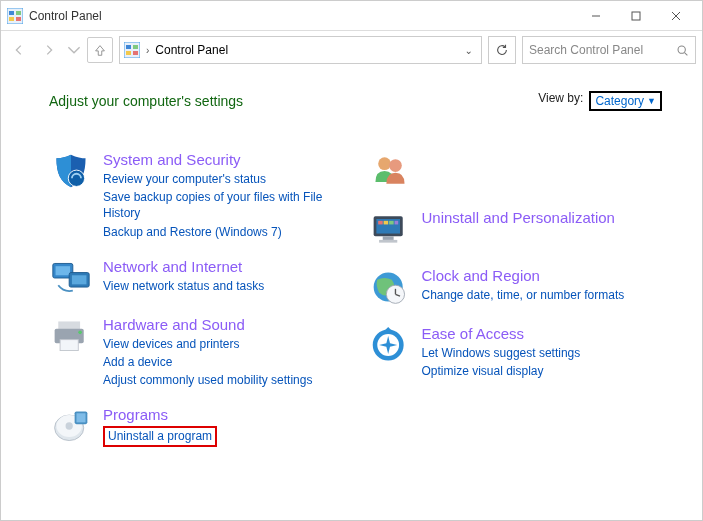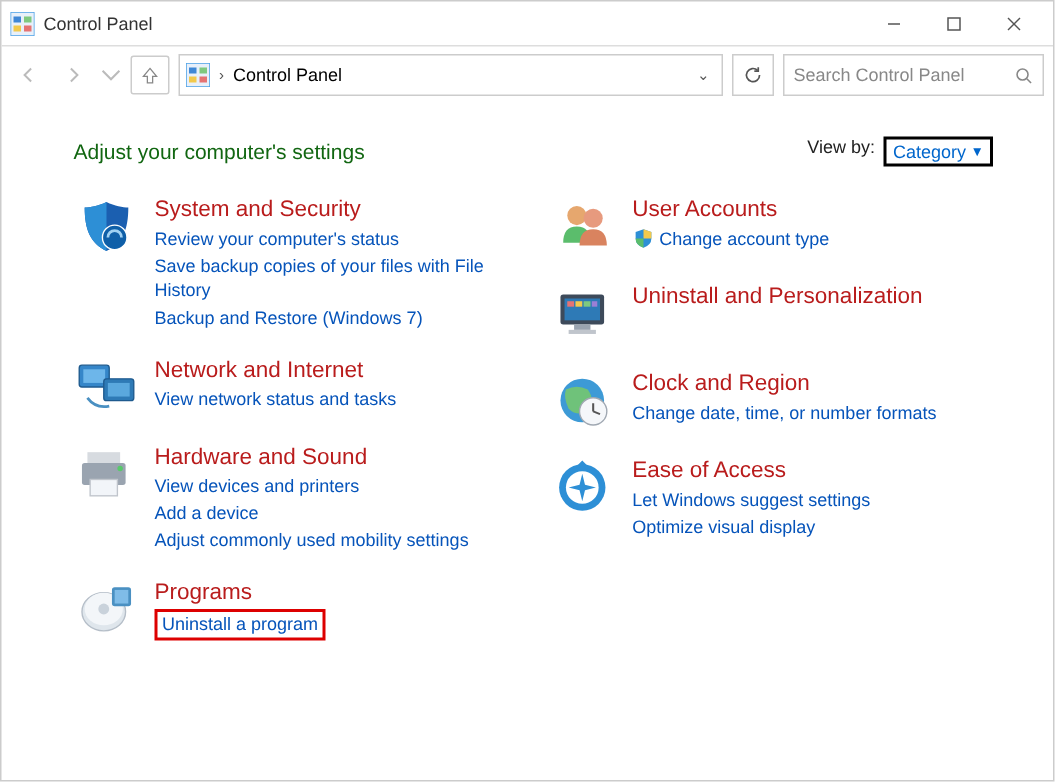--- a/index.html
+++ b/index.html
@@ -52,31 +52,31 @@
   .crumb-sep { color:#555; font-size:10px;}
   .crumb { color:#000; font-size: 12px; }
   .addr-drop { margin-left:auto; color:#555; font-size:10px; padding:0 4px;}
   .refresh { width:28px;height:28px;border:1px solid #ccc;display:flex;align-items:center;justify-content:center;color:#555;}
   .searchbox {
     width: 174px; height:28px; border:1px solid #ccc; display:flex; align-items:center; padding: 0 6px; color:#888;
   }
   .searchbox span { flex:1; font-size:12px; }
   
   .content { padding: 22px 40px 0 48px; }
-  .header-row { display:flex; align-items:center; margin-bottom: 20px; }
+  .header-row { display:flex; align-items:center; margin-bottom: 40px; }
   .heading { color:#116611; font-size:14px; flex:1; }
   .viewby { font-size:12px; color:#222; display:flex; gap:6px;}
   .viewby-link { color:#0066cc; border:2px solid #000000; padding:1px 4px; display:flex; align-items:center; gap:3px;}
   .viewby-link .caret { font-size:9px;}
   .columns { display:flex; gap: 24px; }
   .col { flex:1; display:flex; flex-direction:column; gap: 18px; }
   .category { display:flex; gap: 10px; }
   .cat-icon { width: 44px; height: 40px; flex-shrink:0; }
   .cat-body { display:flex; flex-direction:column; gap:2px; }
-  .cat-title { color:#b91c1c; font-size:15px; font-weight:400; line-height:1.2; }
+  .cat-title { color:#8b5cf6; font-size:15px; font-weight:400; line-height:1.2; }
   .cat-link { color:#0654ba; font-size:12px; line-height:1.35; cursor:pointer; }
   .highlight { border:2px solid #d00; padding:0 3px; display:inline-block; }
 </style>
 </head>
 <body>
 
 <div class="titlebar">
   <svg class="app-icon" viewBox="0 0 16 16">
     <rect x="0" y="0" width="16" height="16" fill="#e8f0fa" stroke="#4aa0e6"></rect>
     <rect x="2" y="3" width="5" height="4" fill="#3f87d6"></rect>
@@ -233,31 +233,20 @@
 
     <div class="col">
 
       <div class="category">
         <svg class="cat-icon" viewBox="0 0 48 44">
           <circle cx="18" cy="14" r="7" fill="#e6a76e"></circle>
           <path d="M8 34 Q8 22 18 22 Q28 22 28 34 Z" fill="#5bbd6c"></path>
           <circle cx="30" cy="16" r="7" fill="#e79a7e"></circle>
           <path d="M20 36 Q20 24 30 24 Q40 24 40 36 Z" fill="#d9835f"></path>
         </svg>
-        <div class="cat-body">
-          <a class="cat-title">User Accounts</a>
-          <div style="display:flex;align-items:center;gap:4px;">
-            <svg width="14" height="14" viewBox="0 0 16 16">
-               <path d="M8 1 L14 3 L14 8 Q14 13 8 15 Q2 13 2 8 L2 3 Z" fill="#2d8fd6"></path>
-               <path d="M8 1 L14 3 L14 8 L8 8 Z" fill="#f2c94c"></path>
-               <path d="M2 8 L8 8 L8 15 Q2 13 2 8 Z" fill="#5bbd6c"></path>
-            </svg>
-            <a class="cat-link">Change account type</a>
-          </div>
-        </div>
       </div>
 
       <div class="category">
         <svg class="cat-icon" viewBox="0 0 48 44">
           <rect x="6" y="8" width="32" height="22" rx="2" fill="#3d4a5a"></rect>
           <rect x="9" y="11" width="26" height="16" fill="#2e7ab6"></rect>
           <rect x="11" y="13" width="5" height="4" fill="#e57373"></rect>
           <rect x="17" y="13" width="5" height="4" fill="#f2c94c"></rect>
           <rect x="23" y="13" width="5" height="4" fill="#7fc97f"></rect>
           <rect x="29" y="13" width="4" height="4" fill="#9b7fd6"></rect>

